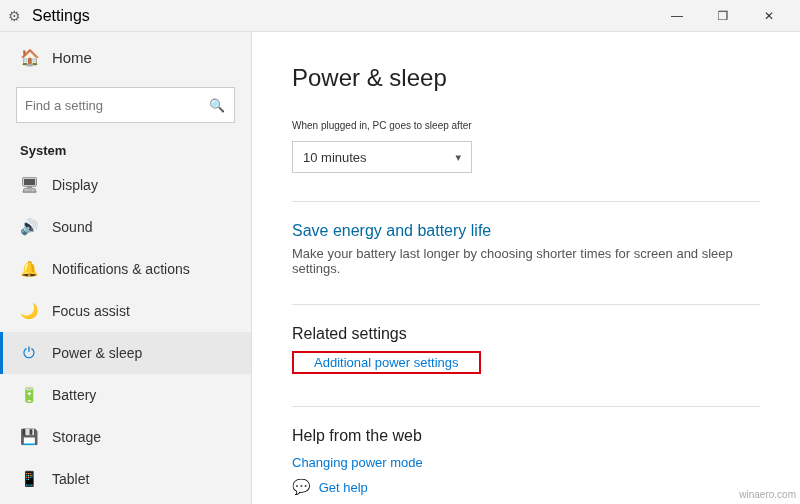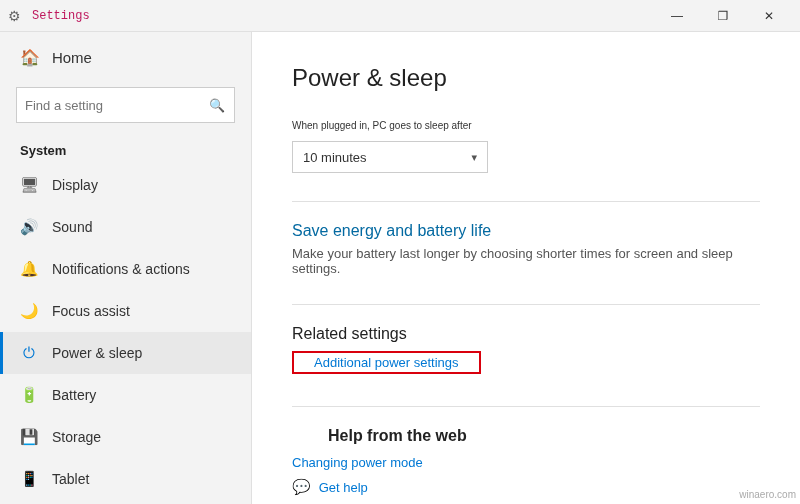--- a/index.html
+++ b/index.html
@@ -27,23 +27,22 @@
       gap: 8px;
       flex: 1;
     }
     .title-bar-icon {
       width: 16px;
       height: 16px;
       color: #666;
       font-size: 14px;
     }
     .title-bar-title {
-      font-size: 12px;
-      color: #be185d;
-      font-family: Liberation Mono, monospace;
+      font-size: 16px;
+      color: #000000;
     }
     .title-bar-controls {
       display: flex;
       gap: 0;
     }
     .title-bar-btn {
       width: 46px;
       height: 32px;
       display: flex;
       align-items: center;
@@ -145,21 +144,21 @@
       color: #333;
       margin-bottom: 10px;
     }
     .dropdown {
       display: flex;
       align-items: center;
       border: 1px solid #ccc;
       background: white;
       height: 32px;
       padding: 0 10px;
-      width: 196px;
+      width: 180px;
       cursor: pointer;
       justify-content: space-between;
       font-size: 13px;
       color: #333;
     }
     .dropdown-arrow { font-size: 11px; color: #555; }
     .divider {
       border: none;
       border-top: 1px solid #e0e0e0;
       margin: 20px 0;
@@ -186,24 +185,23 @@
       font-size: 13px;
       color: #0078d4;
       cursor: pointer;
       text-decoration: none;
       padding: 2px 20px;
       border: 2px solid #d9000d;
       margin-bottom: 4px;
     }
     .help-title {
       font-size: 16px;
-      font-weight: 700;
+      font-weight: 400;
       color: #222;
       margin-bottom: 10px;
-      margin-left: 36px;
     }
     .help-link {
       display: flex;
       align-items: center;
       gap: 8px;
       font-size: 13px;
       color: #0078d4;
       cursor: pointer;
       margin-bottom: 8px;
       text-decoration: none;

